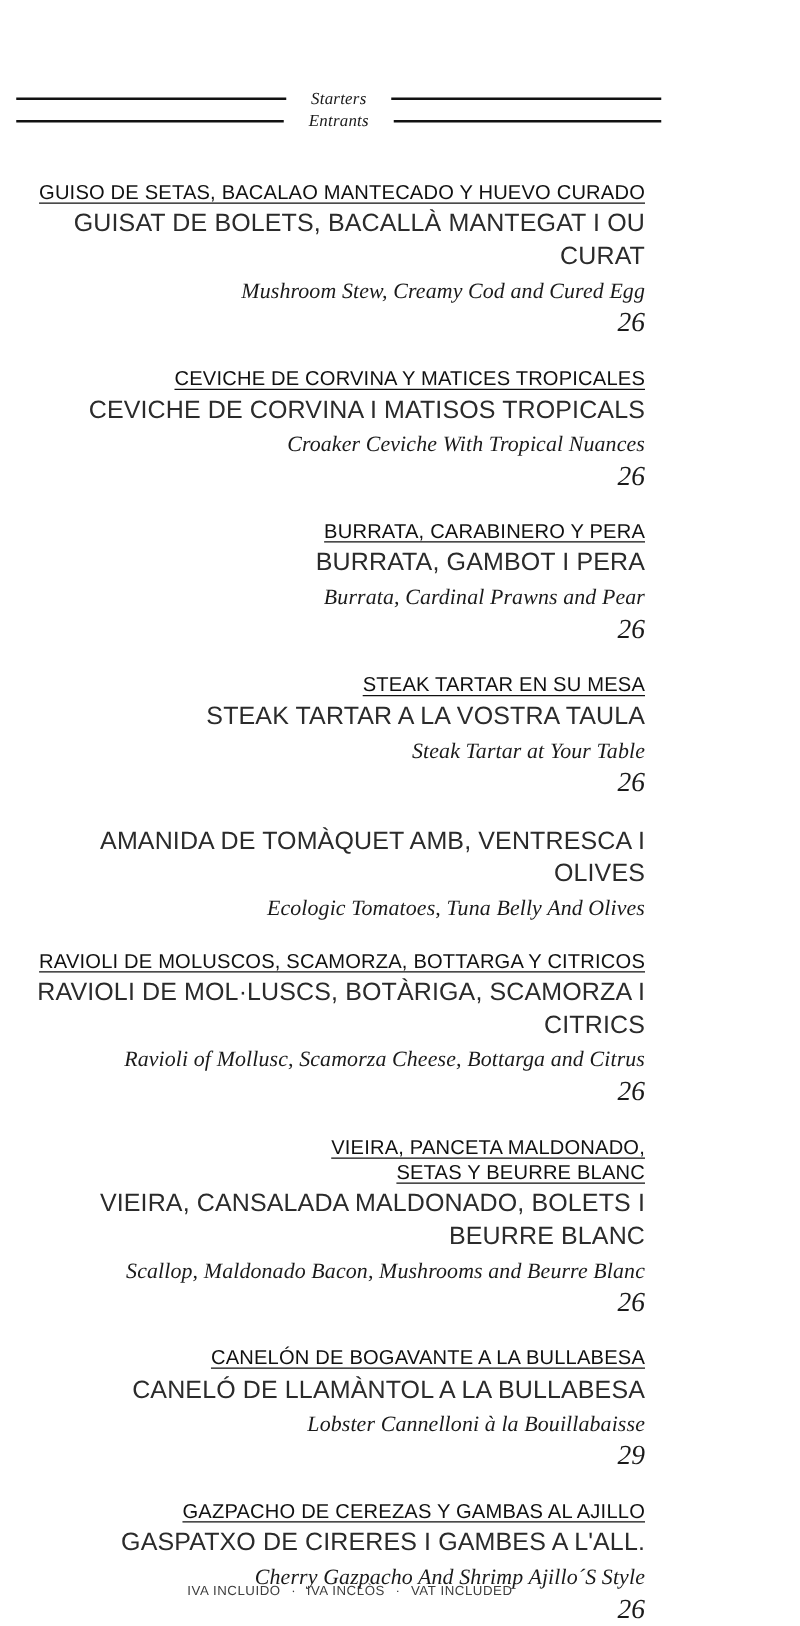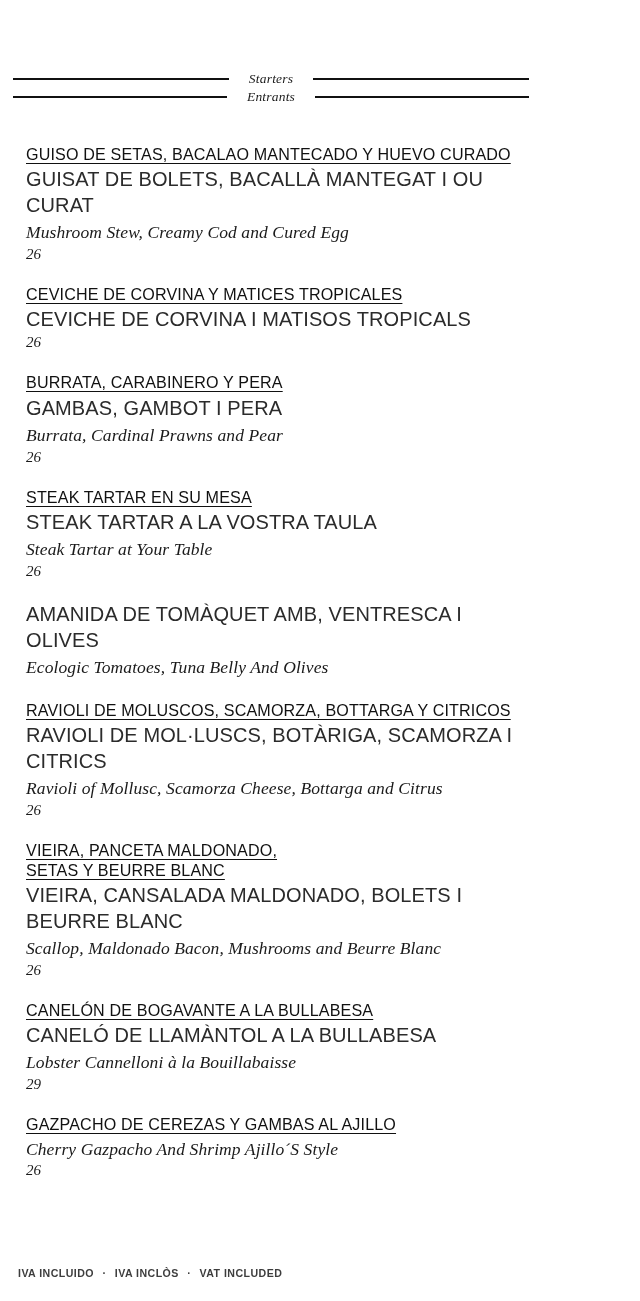--- a/index.html
+++ b/index.html
@@ -62,21 +62,21 @@
     margin: 16px 0 15px 0;
     text-align: center;
   }
 
   
   .menu-list {
     margin-top: 38px;
     padding: 0 26px;
   }
   .menu-item {
-    text-align: left;
+    text-align: right;
     margin-bottom: 21px;
   }
   .item-title {
     font-family: "Liberation Sans", sans-serif;
     font-size: 16.1px;
     letter-spacing: 0.15px;
     color: #111111;
     line-height: 1.26;
     margin: 0;
   }
@@ -99,34 +99,33 @@
     font-style: italic;
     font-size: 17.5px;
     color: #1a1a1a;
     line-height: 1.25;
     margin: 4px 0 0 0;
     letter-spacing: 0.1px;
   }
   .item-price {
     font-family: "Liberation Serif", serif;
     font-style: italic;
-    font-size: 15px;
+    font-size: 22px;
     color: #1a1a1a;
     line-height: 1.2;
     margin: 1px 0 0 0;
   }
 
   
   .footer {
     position: absolute;
     left: 18px;
     right: 0;
     bottom: 22px;
-    text-align: left;
-    font-weight: bold;
+    text-align: center;
   }
   .footer-note {
     font-family: "Liberation Sans", sans-serif;
     font-size: 10.6px;
     letter-spacing: 0.45px;
     color: #3d3d3d;
     line-height: 1;
   }
   .footer-note .dot {
     padding: 0 5px;
@@ -157,25 +156,26 @@
   <div class="menu-list" id="menu-list">
       <div class="menu-item">
         <div class="item-title"><span class="tline">GUISO DE SETAS, BACALAO MANTECADO Y HUEVO CURADO</span></div>
         <div class="item-subtitle">GUISAT DE BOLETS, BACALLÀ MANTEGAT I OU CURAT</div>
         <div class="item-desc">Mushroom Stew, Creamy Cod and Cured Egg</div>
         <div class="item-price">26</div>
       </div>
       <div class="menu-item">
         <div class="item-title"><span class="tline">CEVICHE DE CORVINA Y MATICES TROPICALES</span></div>
         <div class="item-subtitle">CEVICHE DE CORVINA I MATISOS TROPICALS</div>
+        <div class="item-desc">Croaker Ceviche With Tropical Nuances</div>
         <div class="item-price">26</div>
       </div>
       <div class="menu-item">
         <div class="item-title"><span class="tline">BURRATA, CARABINERO Y PERA</span></div>
-        <div class="item-subtitle">GAMBAS, GAMBOT I PERA</div>
+        <div class="item-subtitle">BURRATA, GAMBOT I PERA</div>
         <div class="item-desc">Burrata, Cardinal Prawns and Pear</div>
         <div class="item-price">26</div>
       </div>
       <div class="menu-item">
         <div class="item-title"><span class="tline">STEAK TARTAR EN SU MESA</span></div>
         <div class="item-subtitle">STEAK TARTAR A LA VOSTRA TAULA</div>
         <div class="item-desc">Steak Tartar at Your Table</div>
         <div class="item-price">26</div>
       </div>
       <div class="menu-item">
@@ -195,20 +195,21 @@
         <div class="item-price">26</div>
       </div>
       <div class="menu-item">
         <div class="item-title"><span class="tline">CANELÓN DE BOGAVANTE A LA BULLABESA</span></div>
         <div class="item-subtitle">CANELÓ DE LLAMÀNTOL A LA BULLABESA</div>
         <div class="item-desc">Lobster Cannelloni à la Bouillabaisse</div>
         <div class="item-price">29</div>
       </div>
       <div class="menu-item">
         <div class="item-title"><span class="tline">GAZPACHO DE CEREZAS Y GAMBAS AL AJILLO</span></div>
+        <div class="item-subtitle">GASPATXO DE CIRERES I GAMBES A L'ALL.</div>
         <div class="item-desc">Cherry Gazpacho And Shrimp Ajillo´S Style</div>
         <div class="item-price">26</div>
       </div>
     </div>
 
   <div class="footer">
     <div class="footer-note">
       <span>IVA INCLUIDO</span>
       <span class="dot">·</span>
       <span>IVA INCLÒS</span>

